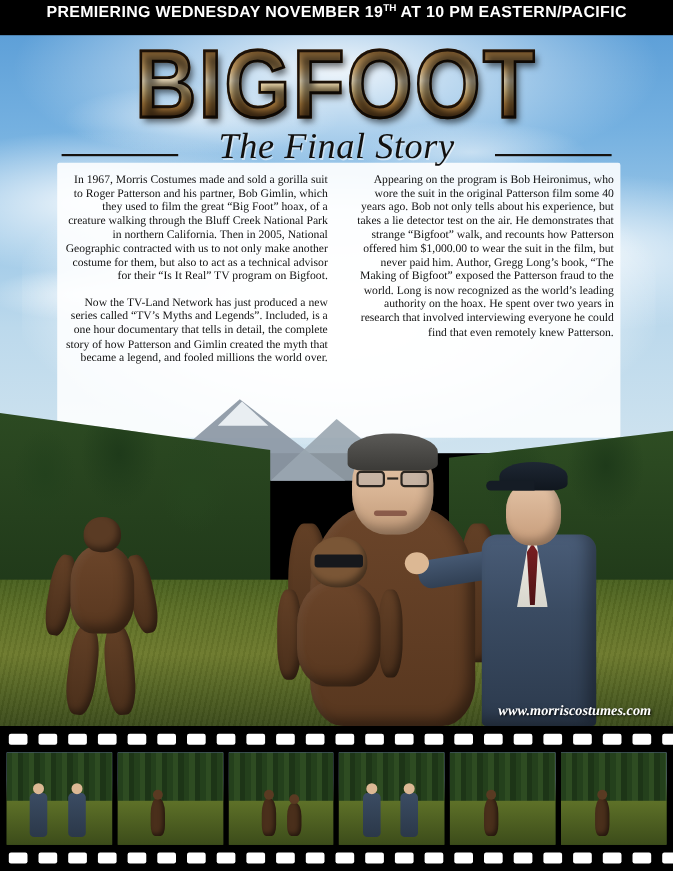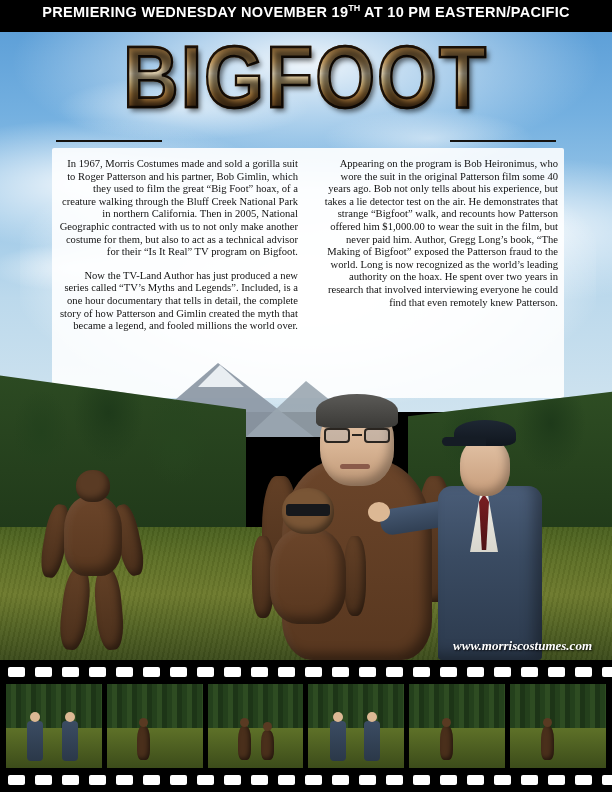--- a/index.html
+++ b/index.html
@@ -514,27 +514,30 @@
     <div class="face-2"></div>
     <div class="cap"></div>
   </div>
 
   <div class="text-panel-fade"></div>
   <div class="text-panel"></div>
 
   <div class="logo-wrap">
     <div class="logo">BIGFOOT</div>
   </div>
+  <div class="tagline-wrap">
+    <span class="tagline">The Final Story</span>
+  </div>
   <div class="rule-left"></div>
   <div class="rule-right"></div>
 
   <div class="article">
     <div class="col">
       <p>In 1967, Morris Costumes made and sold a gorilla suit to Roger Patterson and his partner, Bob Gimlin, which they used to film the great “Big Foot” hoax, of a creature walking through the Bluff Creek National Park in northern California. Then in 2005, National Geographic contracted with us to not only make another costume for them, but also to act as a technical advisor for their “Is It Real” TV program on Bigfoot.</p>
-      <p>Now the TV-Land Author has just produced a new series called “TV’s Myths and Legends”. Included, is a one hour documentary that tells in detail, the complete story of how Patterson and Gimlin created the myth that became a legend, and fooled millions the world over.</p>
+      <p>Now the TV-Land Network has just produced a new series called “TV’s Myths and Legends”. Included, is a one hour documentary that tells in detail, the complete story of how Patterson and Gimlin created the myth that became a legend, and fooled millions the world over.</p>
     </div>
     <div class="col">
       <p>Appearing on the program is Bob Heironimus, who wore the suit in the original Patterson film some 40 years ago. Bob not only tells about his experience, but takes a lie detector test on the air. He demonstrates that strange “Bigfoot” walk, and recounts how Patterson offered him $1,000.00 to wear the suit in the film, but never paid him. Author, Gregg Long’s book, “The Making of Bigfoot” exposed the Patterson fraud to the world. Long is now recognized as the world’s leading authority on the hoax. He spent over two years in research that involved interviewing everyone he could find that even remotely knew Patterson.</p>
     </div>
   </div>
 
   <div class="weburl">www.morriscostumes.com</div>
 
   <div class="filmstrip">
     <div class="sprockets top" id="sprockets-top">

